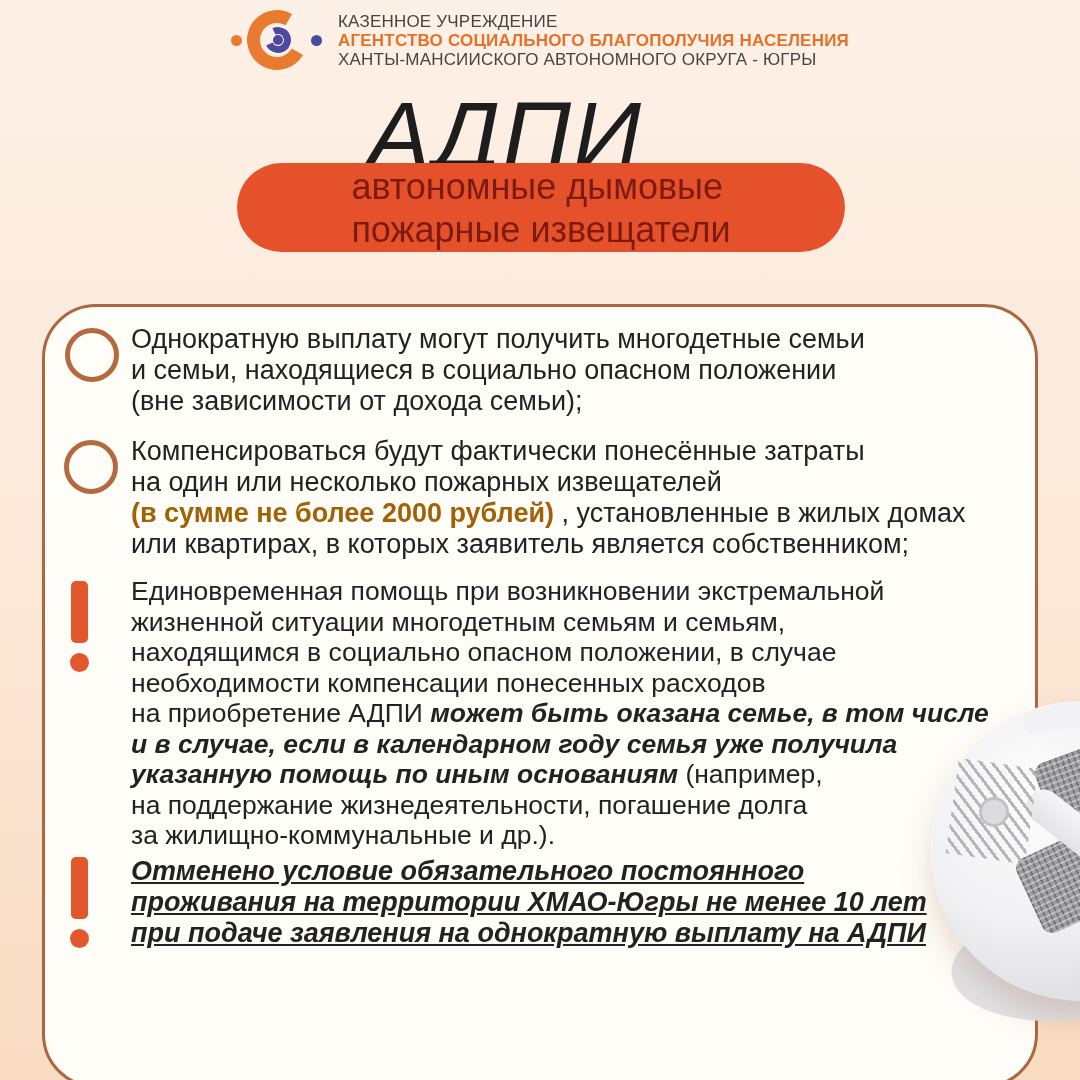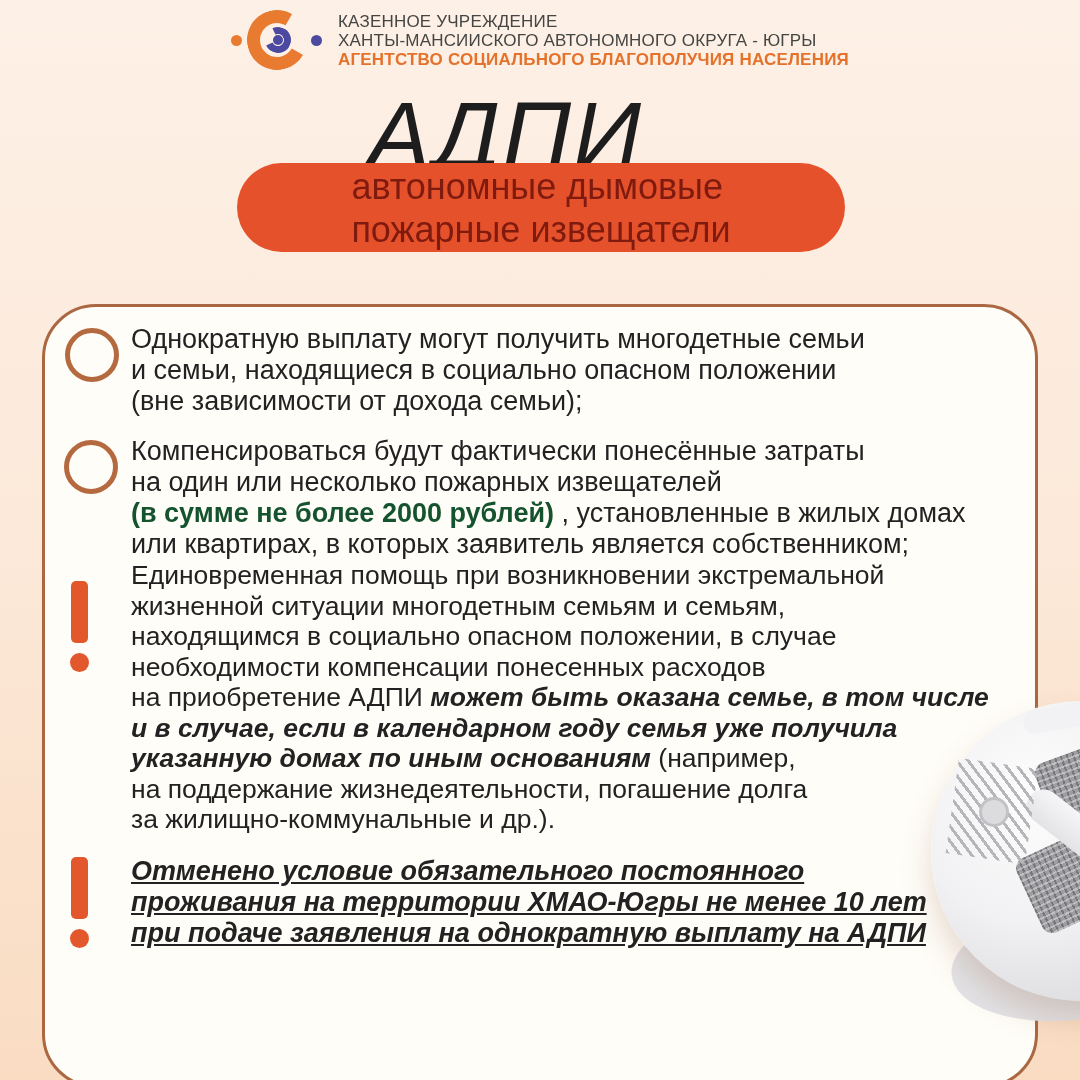--- a/index.html
+++ b/index.html
@@ -40,23 +40,23 @@
   .c1 { left:20px; top:21px; }
   .c2 { left:19px; top:133px; }
   .excl-bar { position:absolute; width:17px; height:62px; border-radius:5px; background:#e2572b; }
   .excl-dot { position:absolute; width:19px; height:19px; border-radius:50%; background:#e2572b; }
   .e1b { left:26px; top:274px; } .e1d { left:25px; top:346px; }
   .e2b { left:26px; top:550px; } .e2d { left:25px; top:622px; }
 
   .sect { position:absolute; left:86px; white-space:pre-line; }
   .s1 { top:17px;  width:910px; font-size:27px;   line-height:31px; }
   .s2 { top:129px; width:910px; font-size:27px;   line-height:31px; }
-  .s3 { top:253px; width:930px; font-size:26.5px; line-height:30.5px; }
+  .s3 { top:269px; width:930px; font-size:26.5px; line-height:30.5px; }
   .s4 { top:549px; width:930px; font-size:27px;   line-height:31px; font-weight:bold; font-style:italic;text-decoration:underline; }
-  .hl { color:#14532d; font-weight:bold; }
+  .hl { color:#a16207; font-weight:bold; }
   .bi { font-weight:bold; font-style:italic; }
   .cta { position:absolute; left:30px; top:655px; width:920px; text-align:center;
          white-space:pre-line; font-size:26px; line-height:29.5px; }
 
   
   .detector { position:absolute; left:893px; top:693px; width:287px; height:335px; z-index:4; }
   .det-base { position:absolute; left:58px; top:212px; width:240px; height:115px; border-radius:50%;
               background:#e2e2e5; transform:rotate(-6deg); }
   .det-main { position:absolute; left:38px; top:8px; width:300px; height:300px; border-radius:50%;
               background:radial-gradient(circle at 35% 32%, #fdfdfd 0%, #f1f1f3 45%, #dddde0 78%, #cfcfd3 100%);
@@ -85,22 +85,22 @@
     <div class="header-inner">
       <div class="logo">
         <div class="logo-dot-left"></div>
         <div class="logo-c"></div>
         <div class="logo-inner"></div>
         <div class="logo-dot-center"></div>
         <div class="logo-dot-right"></div>
       </div>
       <div class="org-lines">
         <span class="org-line l1">КАЗЕННОЕ УЧРЕЖДЕНИЕ</span>
+        <span class="org-line l3">АГЕНТСТВО СОЦИАЛЬНОГО БЛАГОПОЛУЧИЯ НАСЕЛЕНИЯ</span>
         <span class="org-line l2">ХАНТЫ-МАНСИИСКОГО АВТОНОМНОГО ОКРУГА - ЮГРЫ</span>
-        <span class="org-line l3">АГЕНТСТВО СОЦИАЛЬНОГО БЛАГОПОЛУЧИЯ НАСЕЛЕНИЯ</span>
       </div>
     </div>
   </div>
 
   <div class="title">АДПИ</div>
 
   <div class="pill">автономные дымовые
 пожарные извещатели</div>
 
   <div class="card">
@@ -116,21 +116,21 @@
 или квартирах, в которых заявитель является собственником;</span></div>
 
     <div class="excl-bar e1b"></div>
     <div class="excl-dot e1d"></div>
     <div class="sect s3"><span>Единовременная помощь при возникновении экстремальной
 жизненной ситуации многодетным семьям и семьям,
 находящимся в социально опасном положении, в случае
 необходимости компенсации понесенных расходов
 на приобретение АДПИ </span><span class="bi">может быть оказана семье, в том числе
 и в случае, если в календарном году семья уже получила
-указанную домах по иным основаниям</span><span> (например,
+указанную помощь по иным основаниям</span><span> (например,
 на поддержание жизнедеятельности, погашение долга
 за жилищно-коммунальные и др.).</span></div>
 
     <div class="excl-bar e2b"></div>
     <div class="excl-dot e2d"></div>
     <div class="sect s4">Отменено условие обязательного постоянного
 проживания на территории ХМАО-Югры не менее 10 лет
 при подаче заявления на однократную выплату на АДПИ</div>
 
   </div>

